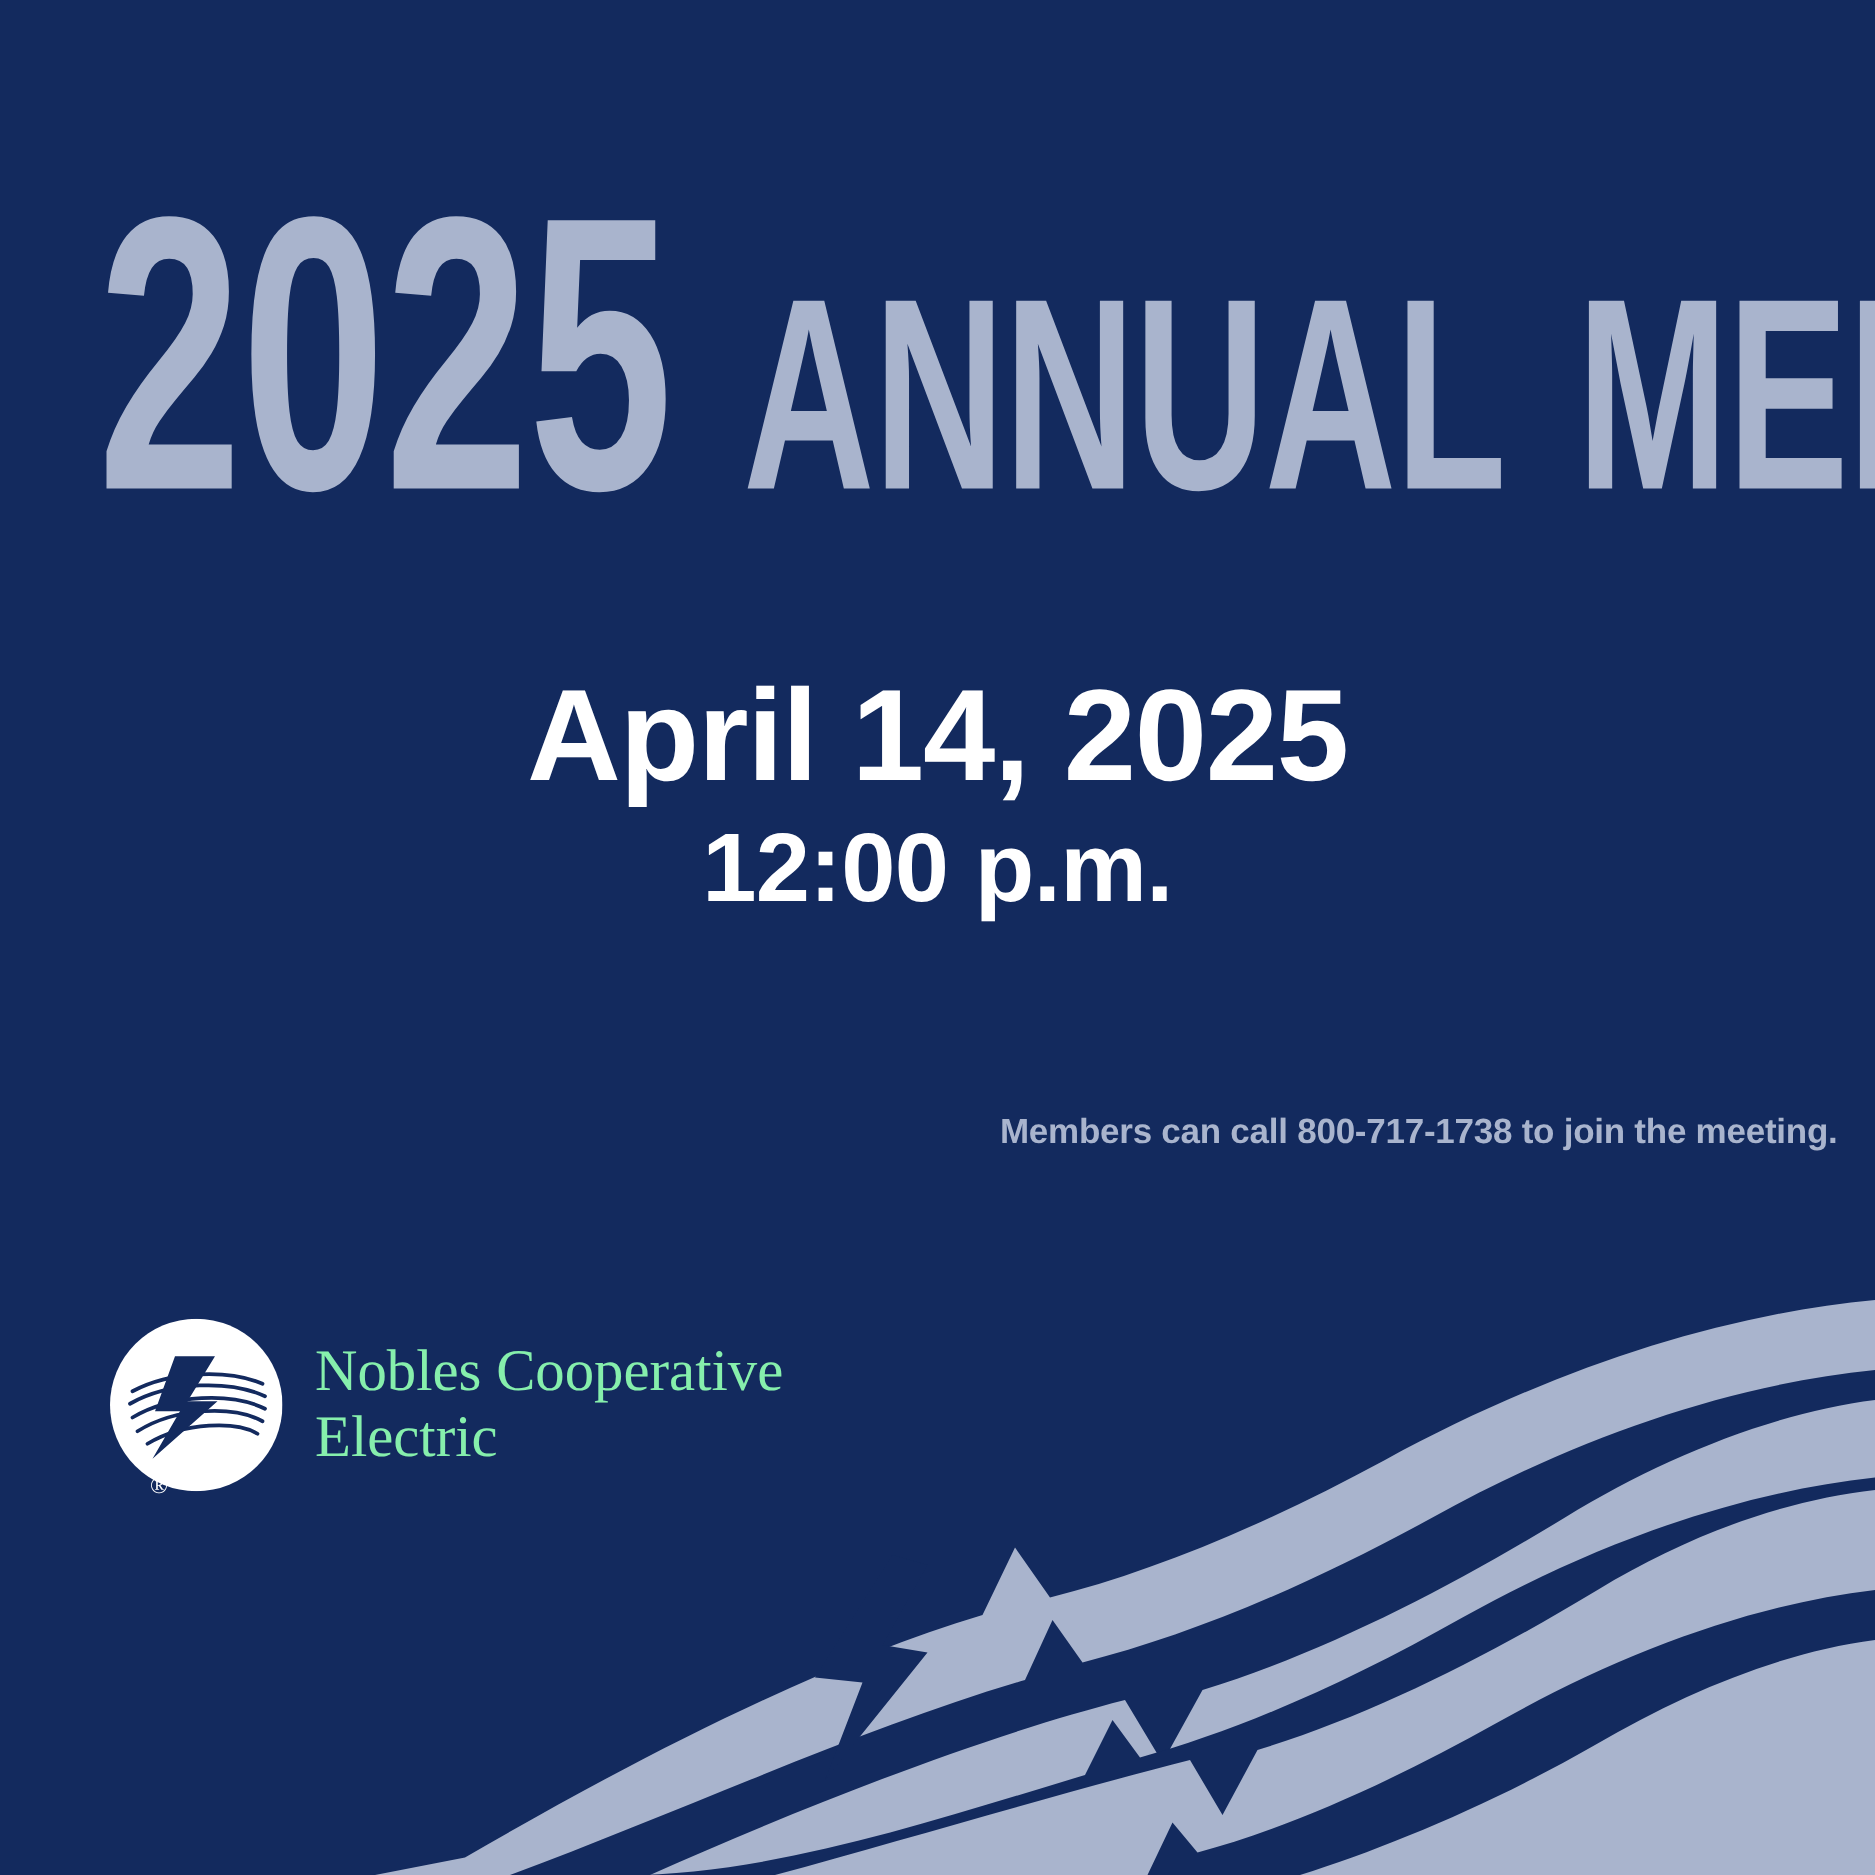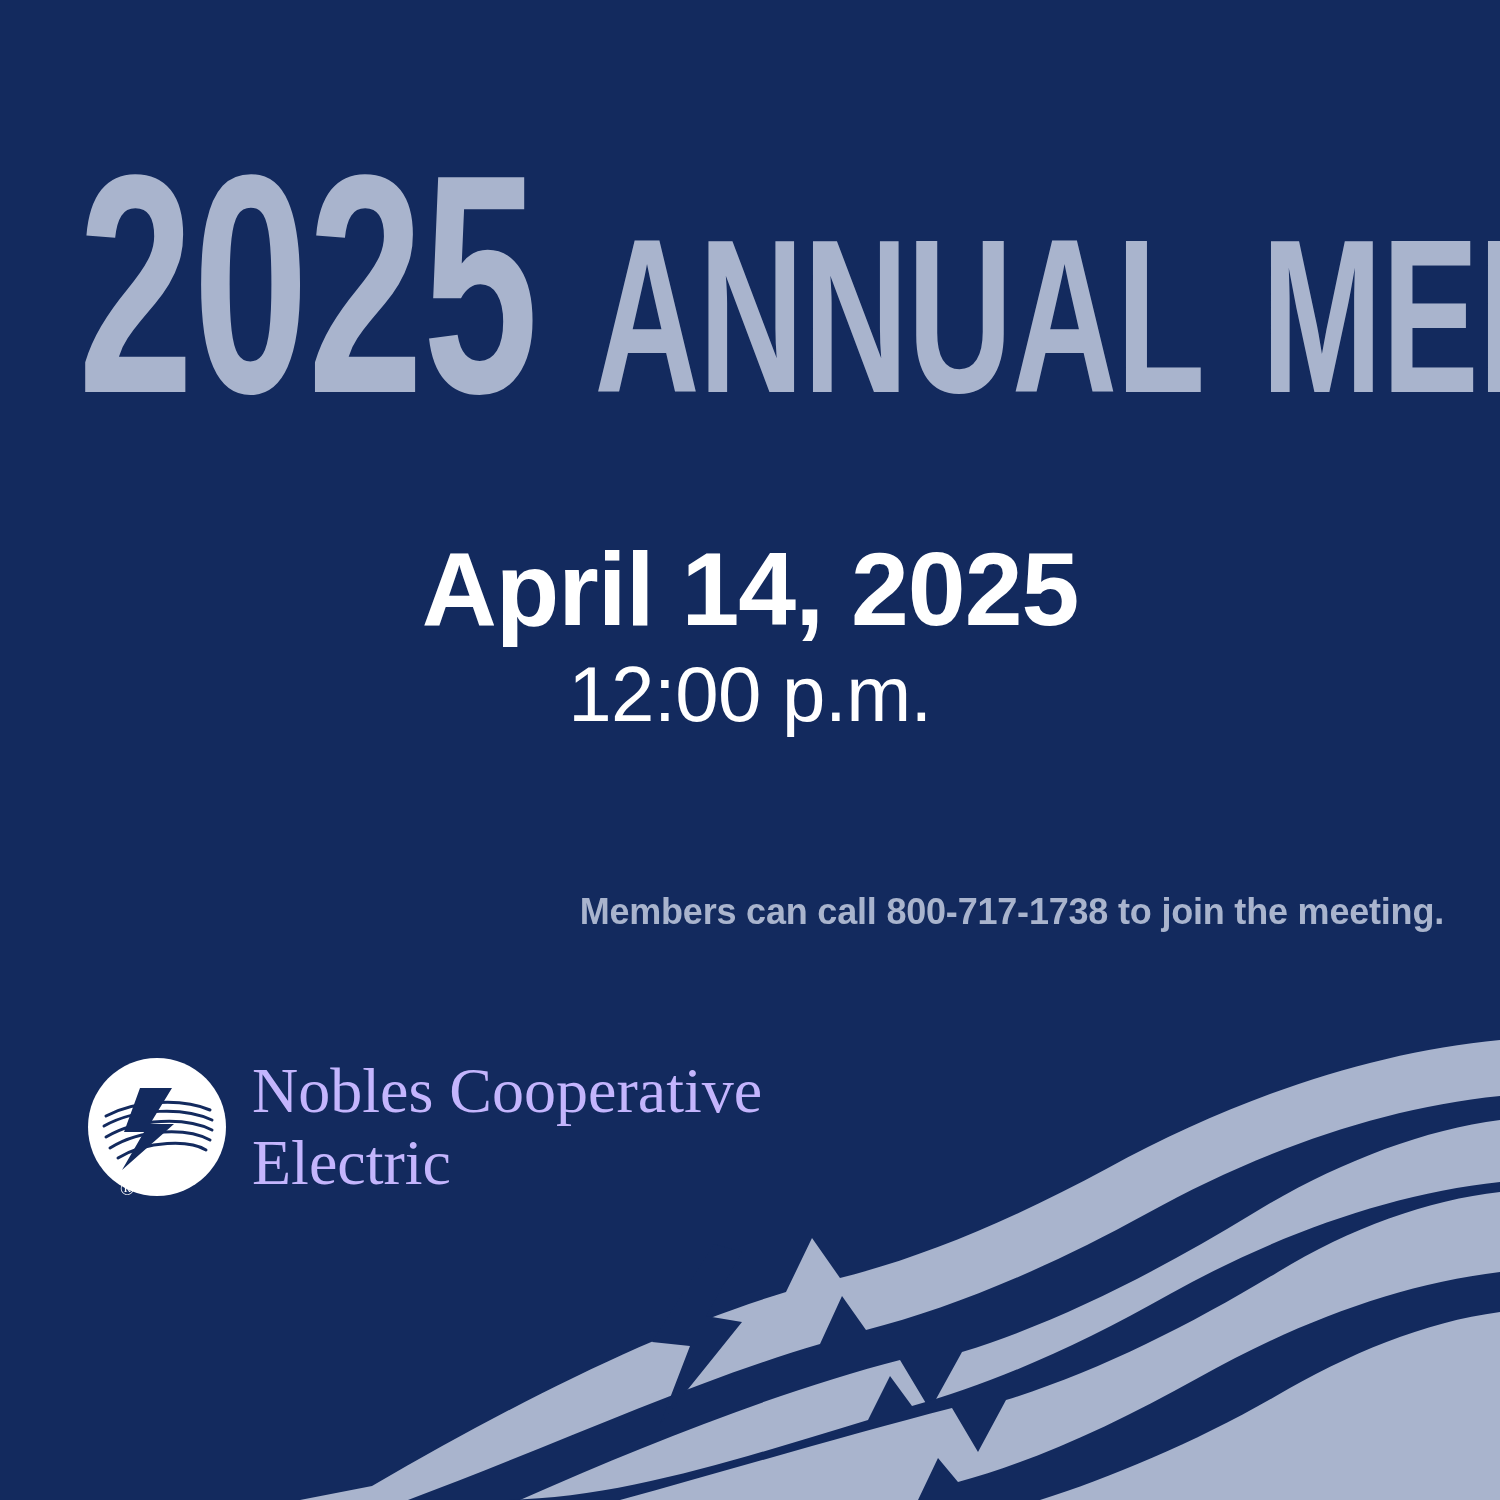--- a/index.html
+++ b/index.html
@@ -60,58 +60,58 @@
     color: #ffffff;
   }
   .date-line {
     font-size: 104px;
     font-weight: 700;
     letter-spacing: -1px;
     line-height: 1.05;
   }
   .time-line {
     font-size: 78px;
-    font-weight: 400;
+    font-weight: 700;
     letter-spacing: -0.5px;
     line-height: 1.15;
     margin-top: 6px;
   }
 
   
   .callin {
     position: absolute;
-    right: 56px;
+    right: 30px;
     top: 880px;
     width: 1200px;
     text-align: right;
     color: #a9b4cd;
-    font-size: 36px;
+    font-size: 28px;
     font-weight: 700;
     line-height: 1.75;
     letter-spacing: -0.2px;
   }
 
   
   .logo {
     position: absolute;
     left: 88px;
     top: 1055px;
     display: flex;
     align-items: center;
     gap: 26px;
   }
   .logo-mark {
     position: relative;
     width: 138px;
     height: 138px;
   }
   .logo-text {
-    color: #c4b5fd;
+    color: #86efac;
     font-family: "Liberation Serif", serif;
-    font-size: 64px;
+    font-size: 47px;
     line-height: 1.12;
     white-space: pre-line;
   }
   .reg-mark {
     position: absolute;
     left: 120px;
     top: 1178px;
     color: #ffffff;
     font-size: 19px;
     font-family: "Liberation Serif", serif;

